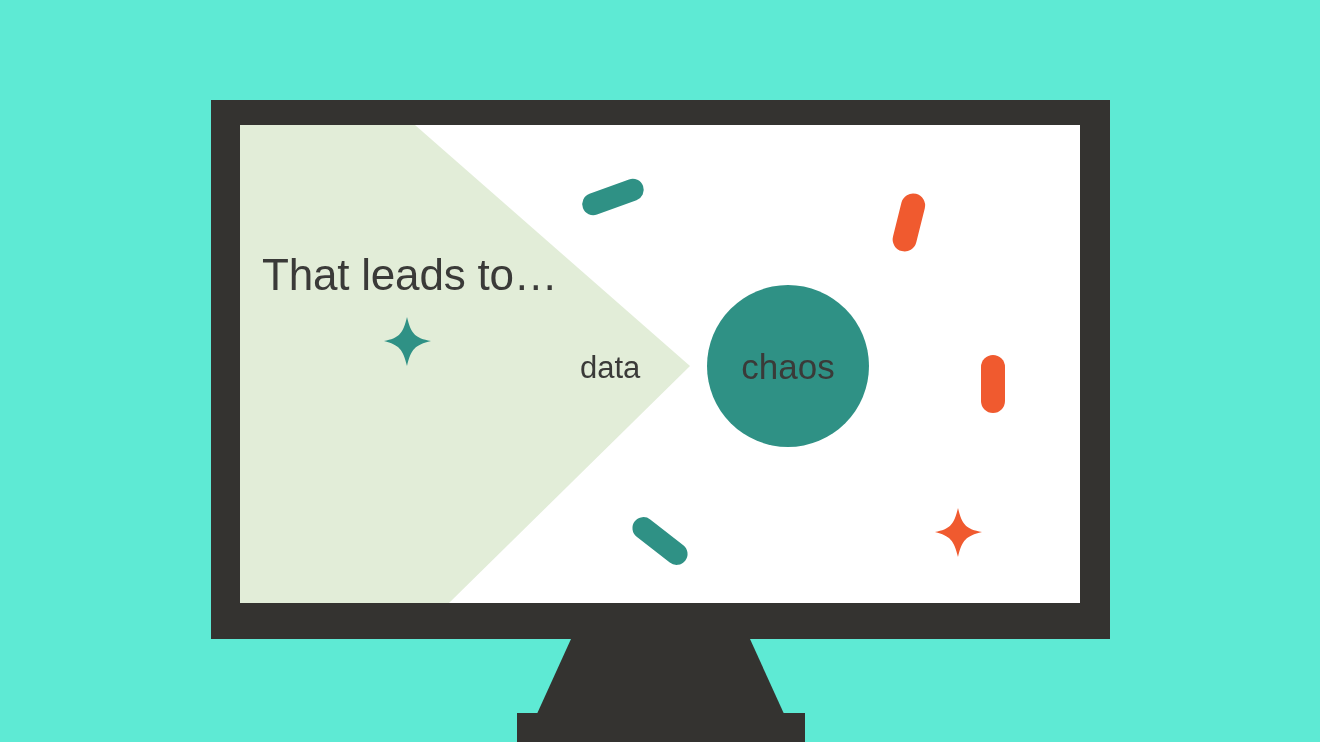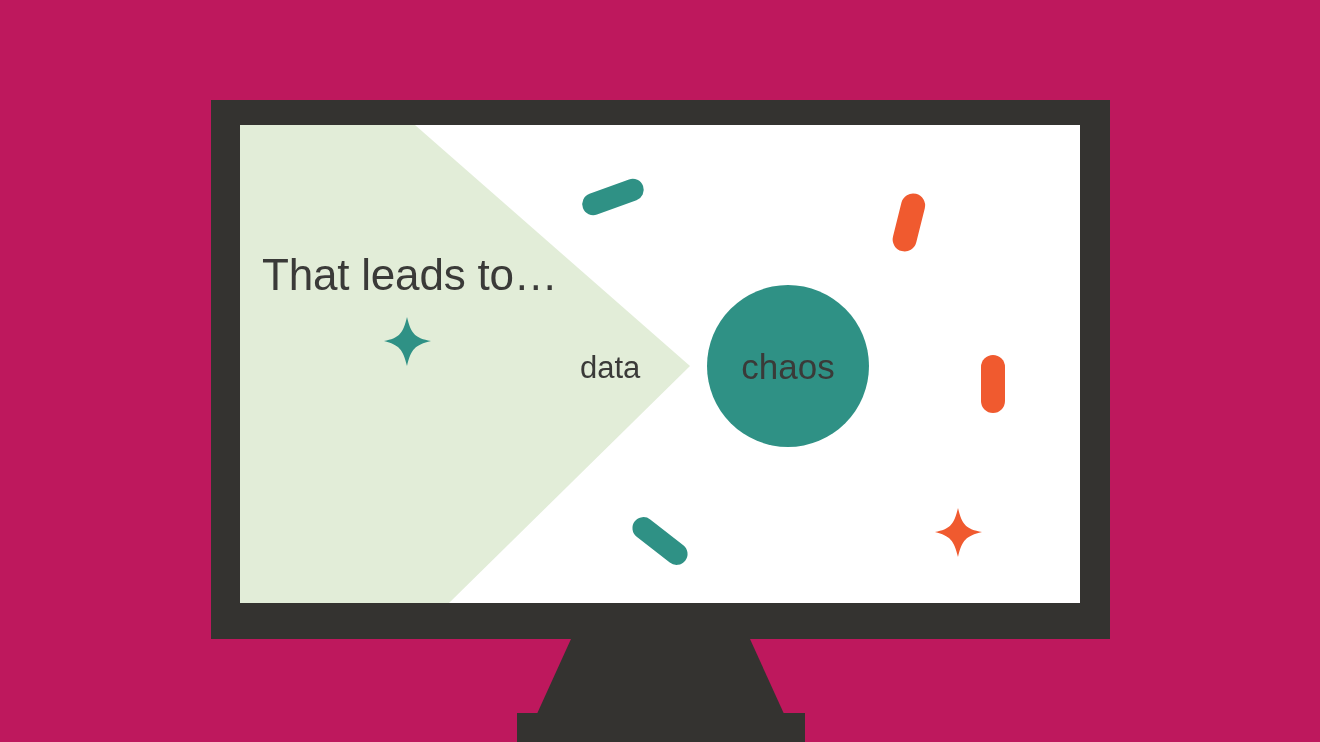--- a/index.html
+++ b/index.html
@@ -10,21 +10,21 @@
   body {
     width: 1320px;
     height: 742px;
     overflow: hidden;
     font-family: "Liberation Sans", sans-serif;
   }
   #stage {
     position: relative;
     width: 1320px;
     height: 742px;
-    background: #be185d;
+    background: #5eead4;
   }
   #scene-svg {
     position: absolute;
     left: 0;
     top: 0;
     width: 1320px;
     height: 742px;
     display: block;
   }
   .txt {

